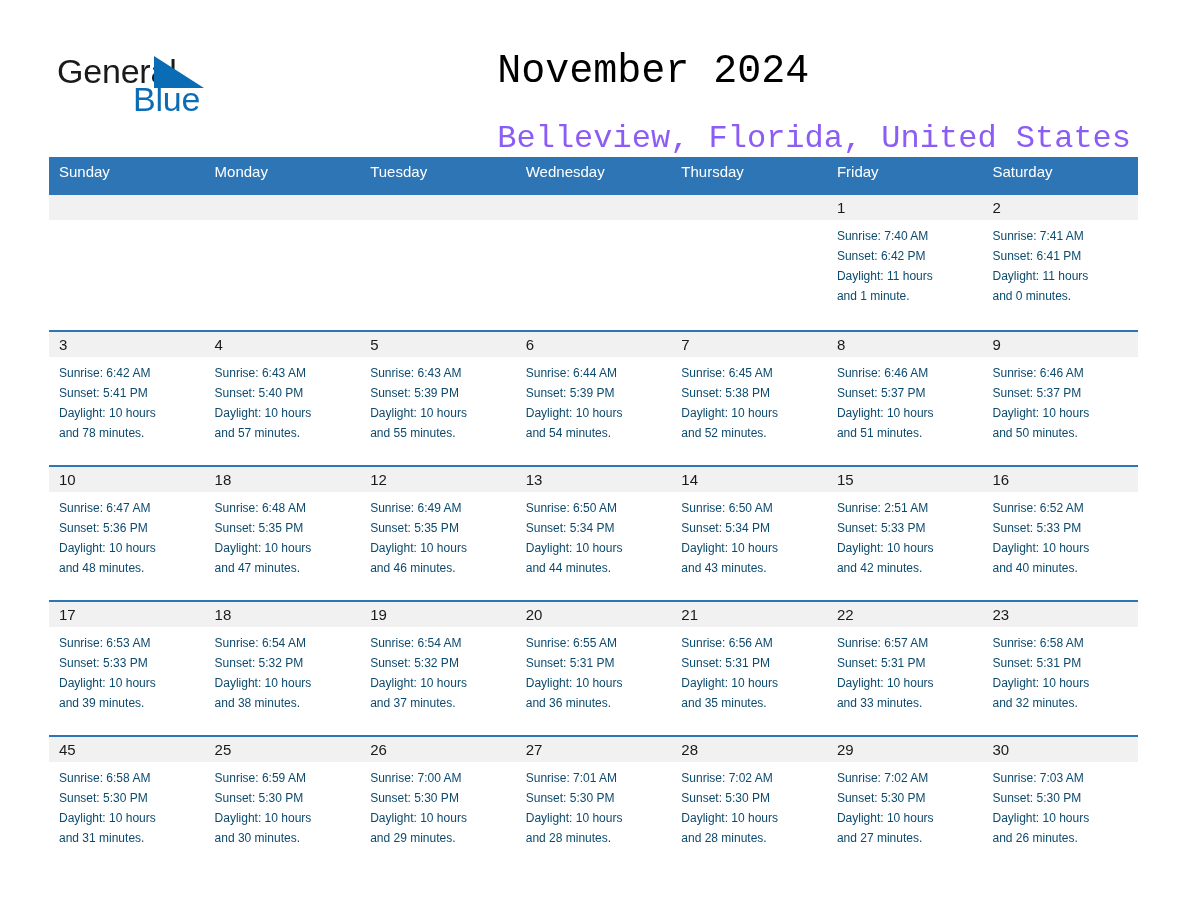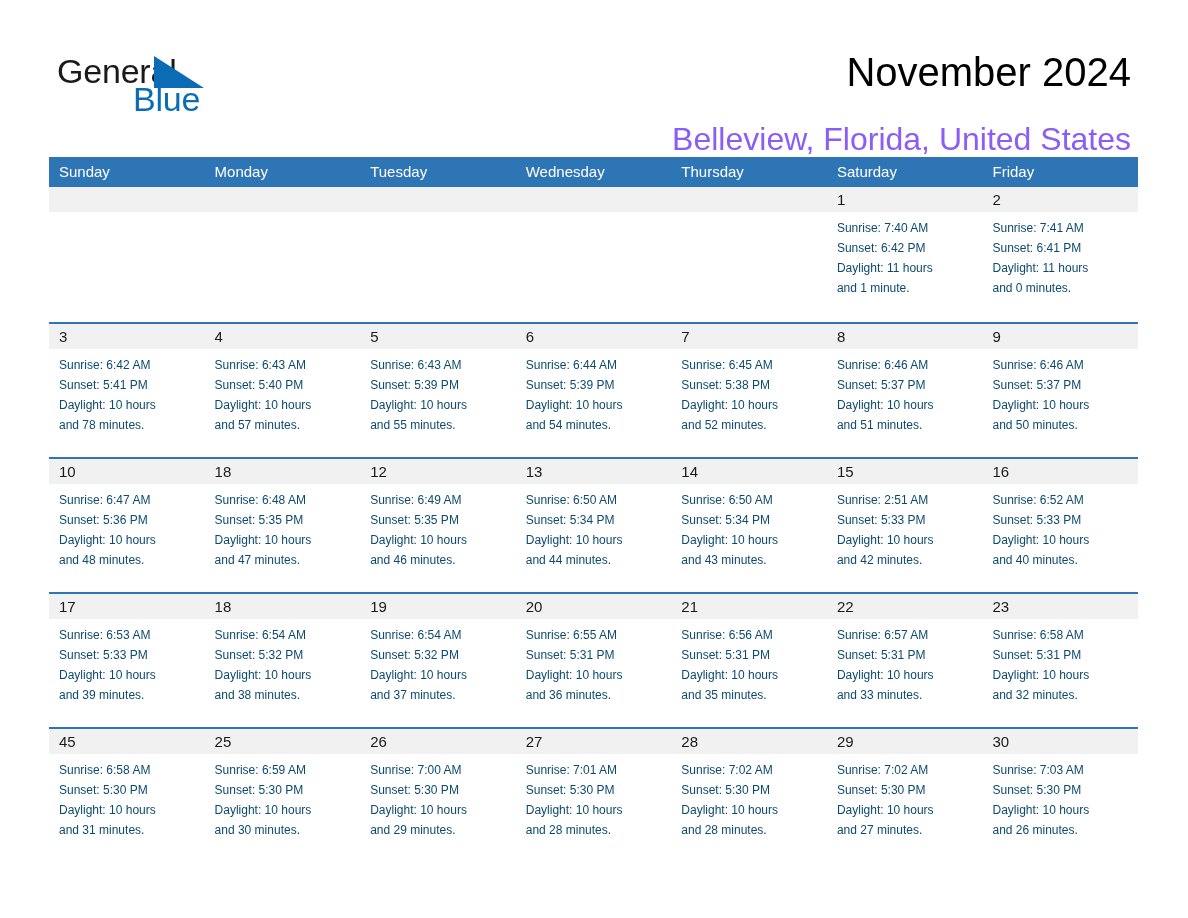--- a/index.html
+++ b/index.html
@@ -59,21 +59,22 @@
     left: 97px;
     top: 4px;
     width: 50px;
     height: 32px;
   }
 
   .title-block {
     position: absolute;
     right: 57px;
     top: 47px;
-    text-align: right;
+    text-align: left;
+    font-family: Liberation Mono, monospace;
   }
   .cal-title {
     font-size: 40px;
     line-height: 50px;
     font-weight: 400;
     color: #000;
     letter-spacing: 0px;
     white-space: nowrap;
   }
   .cal-subtitle {
@@ -89,21 +90,21 @@
   .calendar {
     position: absolute;
     left: 49px;
     top: 157px;
     width: 1089px;
   }
 
   .weekday-row {
     display: flex;
     background: #2e75b6;
-    height: 30px;
+    height: 38px;
   }
   .weekday {
     flex: 1 1 0;
     color: #ffffff;
     font-size: 15px;
     line-height: 30px;
     padding-left: 10px;
     white-space: nowrap;
   }
 
@@ -162,22 +163,22 @@
   </div>
 
   <div class="calendar">
 
     <div class="weekday-row">
       <div class="weekday">Sunday</div>
       <div class="weekday">Monday</div>
       <div class="weekday">Tuesday</div>
       <div class="weekday">Wednesday</div>
       <div class="weekday">Thursday</div>
+      <div class="weekday">Friday</div>
       <div class="weekday">Saturday</div>
-      <div class="weekday">Friday</div>
     </div>
 
     <div id="weeks-container">
         <div class="week-row first">
           <div class="day-cell empty">
             <div class="day-number-strip"></div>
           </div>
           <div class="day-cell empty">
             <div class="day-number-strip"></div>
           </div>

